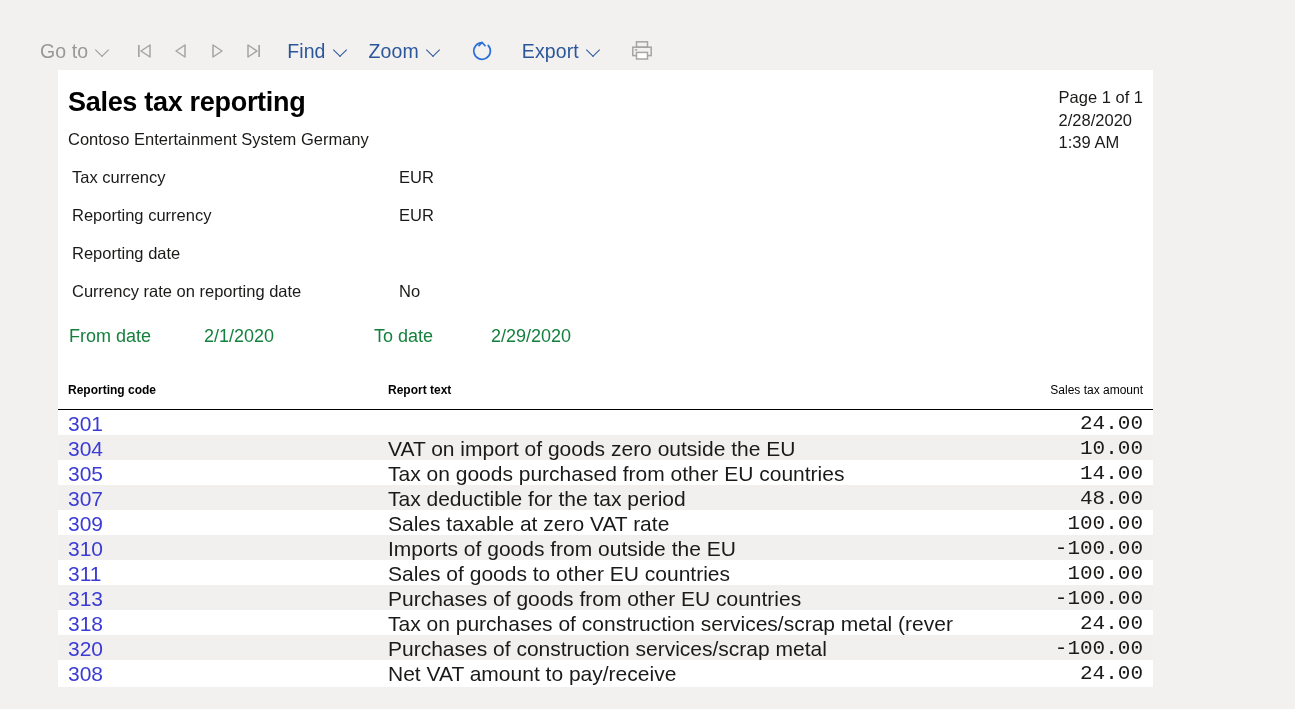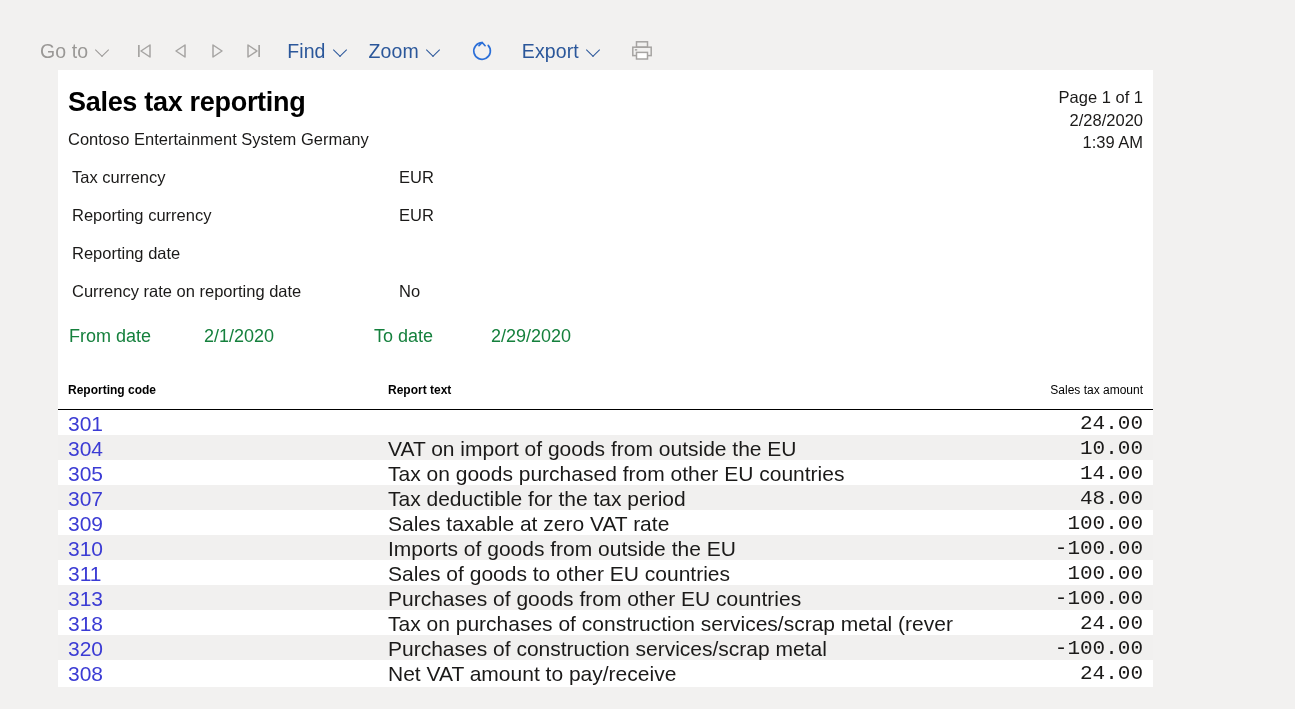--- a/index.html
+++ b/index.html
@@ -114,21 +114,20 @@
     position: absolute;
     left: 10px;
     top: 60px;
     font-size: 16.5px;
     color: #1b1a19;
   }
   .rpt-meta {
     position: absolute;
     right: 10px;
     top: 16px;
-    text-align: right;
     font-size: 16.5px;
     line-height: 22.6px;
     color: #1b1a19;
   }
 
   
   .params {
     position: absolute;
     left: 0;
     top: 95px;
@@ -344,21 +343,21 @@
       <span class="th th-text">Report text</span>
       <span class="th th-amt">Sales tax amount</span>
     </div>
 
     <div class="trow">
       <span class="cell c-code">301</span>
       <span class="cell c-amt">24.00</span>
     </div>
     <div class="trow alt">
       <span class="cell c-code">304</span>
-      <span class="cell c-text">VAT on import of goods from outside the EU</span>
+      <span class="cell c-text">VAT on import of goods zero outside the EU</span>
       <span class="cell c-amt">10.00</span>
     </div>
     <div class="trow">
       <span class="cell c-code">305</span>
       <span class="cell c-text">Tax on goods purchased from other EU countries</span>
       <span class="cell c-amt">14.00</span>
     </div>
     <div class="trow alt">
       <span class="cell c-code">307</span>
       <span class="cell c-text">Tax deductible for the tax period</span>

